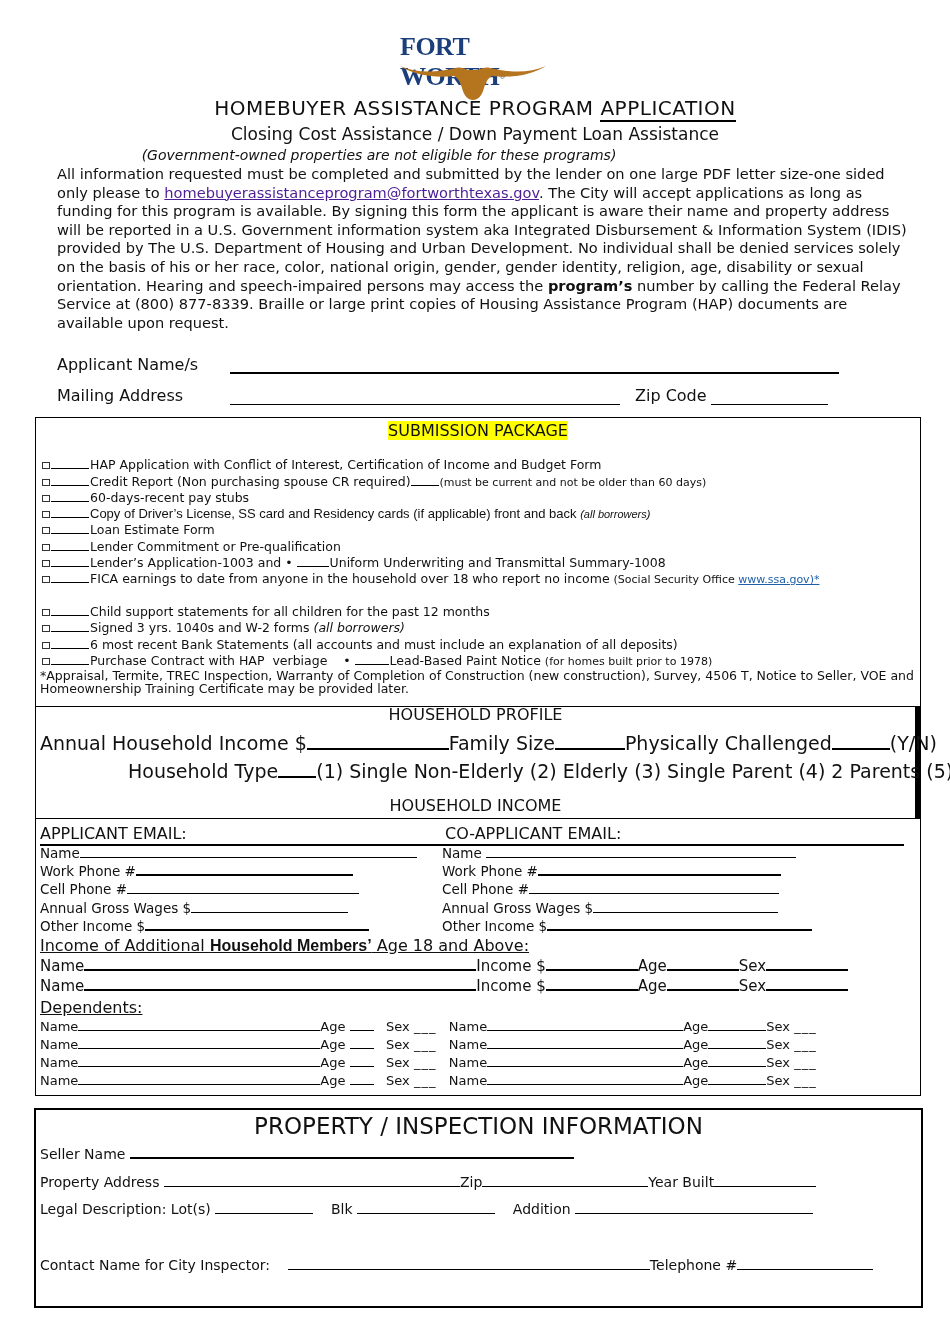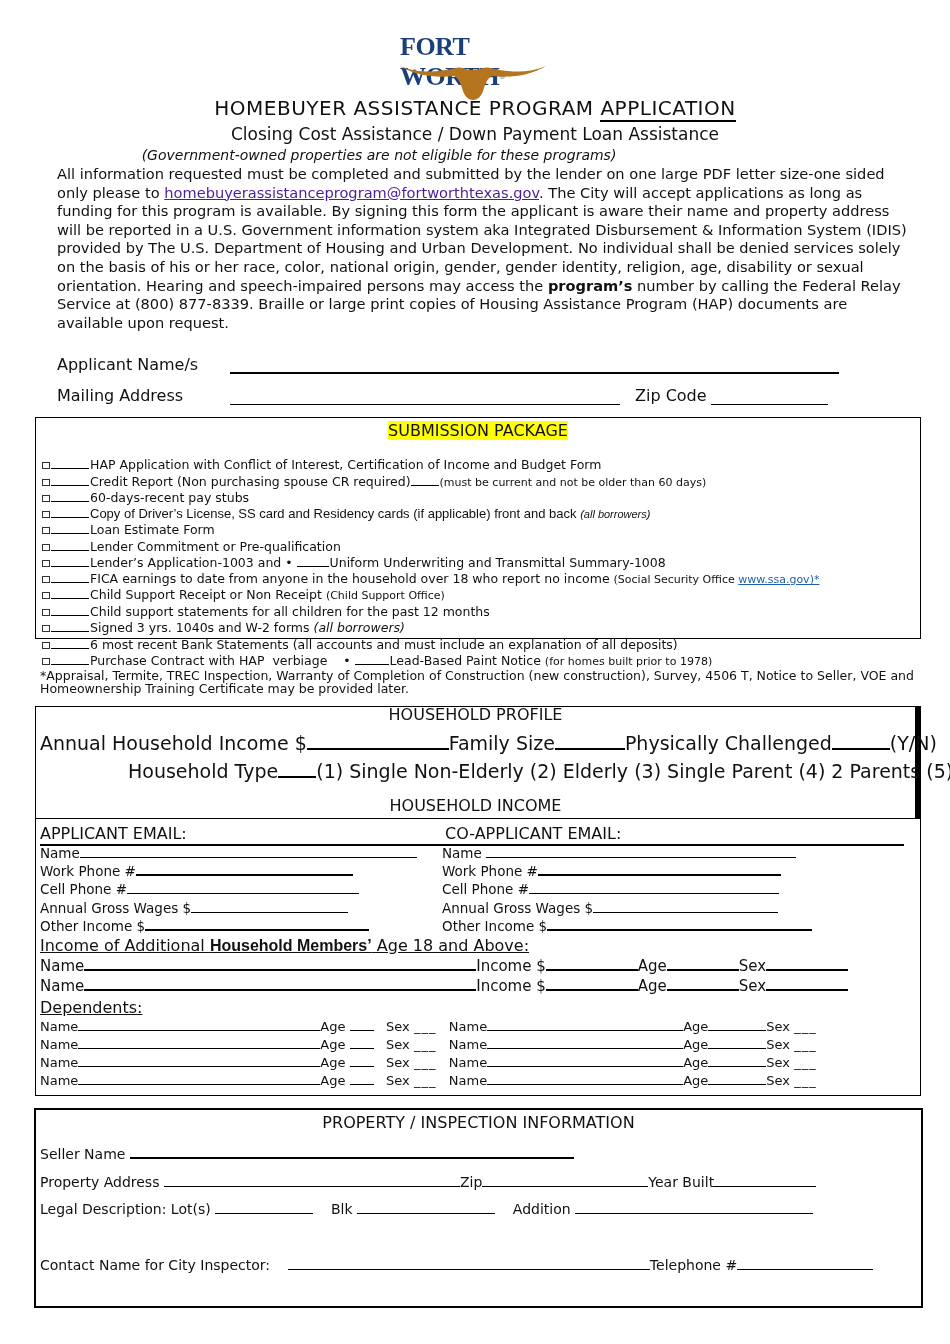--- a/index.html
+++ b/index.html
@@ -57,32 +57,31 @@
 
 <div class="abs intro"><span>All information requested must be completed and submitted by the lender on one large PDF letter size-one sided only please to </span><a>homebuyerassistanceprogram@fortworthtexas.gov</a><span>. The City will accept applications as long as funding for this program is available. By signing this form the applicant is aware their name and property address will be reported in a U.S. Government information system aka Integrated Disbursement &amp; Information System (IDIS) provided by The U.S. Department of Housing and Urban Development. No individual shall be denied services solely on the basis of his or her race, color, national origin, gender, gender identity, religion, age, disability or sexual orientation. Hearing and speech-impaired persons may access the </span><b>program’s</b><span> number by calling the Federal Relay Service at (800) 877-8339. Braille or large print copies of Housing Assistance Program (HAP) documents are available upon request.</span></div>
 
 <div class="abs field-lbl" style="left:57px; top:355px;">Applicant Name/s</div>
 <div class="abs" style="left:230px; top:372px; width:609px; border-bottom:2px solid #000;"></div>
 <div class="abs field-lbl" style="left:57px; top:386px;">Mailing Address</div>
 <div class="abs" style="left:230px; top:404px; width:390px; border-bottom:1px solid #000;"></div>
 <div class="abs field-lbl" style="left:635px; top:386px;">Zip Code</div>
 <div class="abs" style="left:711px; top:404px; width:117px; border-bottom:1px solid #000;"></div>
 
-<div class="box" style="left:35px; top:417px; width:886px; height:222px;">
+<div class="box" style="left:35px; top:417px; width:886px; height:290px;">
   <div class="sub-title" style="top:3px;"><span class="hl">SUBMISSION PACKAGE</span></div>
 
   <div class="chk" style="top:39px;"><span class="bx"></span><span class="ul"></span><span>HAP Application with Conflict of Interest, Certification of Income and Budget Form</span></div>
   <div class="chk" style="top:56px;"><span class="bx"></span><span class="ul"></span><span>Credit Report (Non purchasing spouse CR  required)</span><span class="ul" style="width:28px;"></span><span class="small">(must be current and not be older than 60 days)</span></div>
   <div class="chk" style="top:72px;"><span class="bx"></span><span class="ul"></span><span>60-days-recent pay stubs</span></div>
   <div class="chk" style="top:88px; font-family:'Liberation Sans', sans-serif; font-size:13px;"><span class="bx"></span><span class="ul"></span><span>Copy of Driver’s License, SS card and Residency cards (if applicable) front and back </span><i class="small">(all borrowers)</i></div>
   <div class="chk" style="top:104px;"><span class="bx"></span><span class="ul"></span><span>Loan Estimate Form</span></div>
   <div class="chk" style="top:121px;"><span class="bx"></span><span class="ul"></span><span>Lender Commitment or Pre-qualification</span></div>
   <div class="chk" style="top:137px;"><span class="bx"></span><span class="ul"></span><span>Lender’s Application-1003 and •</span> <span class="ul" style="width:32px;"></span><span>Uniform Underwriting and Transmittal Summary-1008</span></div>
   <div class="chk" style="top:153px;"><span class="bx"></span><span class="ul"></span><span>FICA earnings to date from anyone in the household over 18 who report no income </span><span class="small">(Social Security Office </span><span class="small link">www.ssa.gov)*</span></div>
-  <div class="chk" style="top:169px;"><span class="bx"></span><span class="ul"></span><span>Child Support Receipt or Non Receipt </span><span class="small">(Child Support Office)</span></div>
   <div class="chk" style="top:186px;"><span class="bx"></span><span class="ul"></span><span>Child support statements for all children for the past 12 months</span></div>
   <div class="chk" style="top:202px;"><span class="bx"></span><span class="ul"></span><span>Signed 3 yrs. 1040s and W-2 forms </span><i>(all borrowers)</i></div>
   <div class="chk" style="top:219px;"><span class="bx"></span><span class="ul"></span><span>6 most recent Bank Statements (all accounts and must include an explanation of all deposits)</span></div>
   <div class="chk" style="top:235px;"><span class="bx"></span><span class="ul"></span><span style="white-space:pre;">Purchase Contract with HAP  verbiage    •</span> <span class="ul" style="width:34px;"></span><span>Lead-Based Paint Notice </span><span class="small">(for homes built prior to 1978)</span></div>
   <div class="abs" style="left:4px; top:251px; width:880px; white-space:normal; font-size:12.5px; line-height:13px;">*Appraisal, Termite, TREC Inspection, Warranty of Completion of Construction (new construction), Survey, 4506 T, Notice to Seller, VOE and Homeownership Training Certificate may be provided later.</div>
 </div>
 
 <div class="box" style="left:35px; top:706px; width:886px; height:113px; border-right:6px solid #000;">
   <div class="sub-title" style="top:-2px;">HOUSEHOLD PROFILE</div>
   <div class="abs hh-row" style="left:4px; top:25px;">
@@ -120,21 +119,21 @@
 
   <div class="abs" style="left:4px; top:180px; font-size:16px; text-decoration:underline;">Dependents:</div>
 
   <div class="abs dep" style="left:4px; top:201px;"><span>Name</span><span class="ln" style="width:242px;"></span><span>Age</span> <span class="ln" style="width:24px;"></span>&nbsp;&nbsp;&nbsp;<span>Sex</span> <span style="letter-spacing:1px;">___</span>&nbsp;&nbsp;&nbsp;<span>Name</span><span class="ln" style="width:196px;"></span><span>Age</span><span class="ln" style="width:58px;"></span><span>Sex</span> <span style="letter-spacing:1px;">___</span></div>
   <div class="abs dep" style="left:4px; top:219px;"><span>Name</span><span class="ln" style="width:242px;"></span><span>Age</span> <span class="ln" style="width:24px;"></span>&nbsp;&nbsp;&nbsp;<span>Sex</span> <span style="letter-spacing:1px;">___</span>&nbsp;&nbsp;&nbsp;<span>Name</span><span class="ln" style="width:196px;"></span><span>Age</span><span class="ln" style="width:58px;"></span><span>Sex</span> <span style="letter-spacing:1px;">___</span></div>
   <div class="abs dep" style="left:4px; top:237px;"><span>Name</span><span class="ln" style="width:242px;"></span><span>Age</span> <span class="ln" style="width:24px;"></span>&nbsp;&nbsp;&nbsp;<span>Sex</span> <span style="letter-spacing:1px;">___</span>&nbsp;&nbsp;&nbsp;<span>Name</span><span class="ln" style="width:196px;"></span><span>Age</span><span class="ln" style="width:58px;"></span><span>Sex</span> <span style="letter-spacing:1px;">___</span></div>
   <div class="abs dep" style="left:4px; top:255px;"><span>Name</span><span class="ln" style="width:242px;"></span><span>Age</span> <span class="ln" style="width:24px;"></span>&nbsp;&nbsp;&nbsp;<span>Sex</span> <span style="letter-spacing:1px;">___</span>&nbsp;&nbsp;&nbsp;<span>Name</span><span class="ln" style="width:196px;"></span><span>Age</span><span class="ln" style="width:58px;"></span><span>Sex</span> <span style="letter-spacing:1px;">___</span></div>
 </div>
 
 <div class="box" style="left:34px; top:1108px; width:889px; height:200px; border-width:2px;">
-  <div class="sub-title" style="top:3px; font-size:16px;">PROPERTY / INSPECTION INFORMATION</div>
+  <div class="sub-title" style="top:3px; font-size:23px;">PROPERTY / INSPECTION INFORMATION</div>
 
   <div class="abs prop" style="left:4px; top:36px;"><span>Seller Name</span> <span class="ln2" style="width:444px;"></span></div>
 
   <div class="abs prop" style="left:4px; top:64px;"><span>Property Address</span> <span class="ln" style="width:296px;"></span><span>Zip</span><span class="ln" style="width:166px;"></span><span>Year Built</span><span class="ln" style="width:102px;"></span></div>
 
   <div class="abs prop" style="left:4px; top:91px;"><span>Legal Description:  Lot(s)</span> <span class="ln" style="width:98px;"></span>&nbsp;&nbsp;&nbsp;&nbsp;<span>Blk</span> <span class="ln" style="width:138px;"></span>&nbsp;&nbsp;&nbsp;&nbsp;<span>Addition</span> <span class="ln" style="width:238px;"></span></div>
 
 
   <div class="abs prop" style="left:4px; top:147px;"><span>Contact Name for City Inspector:</span>&nbsp;&nbsp;&nbsp;&nbsp;<span class="ln" style="width:362px;"></span><span>Telephone #</span><span class="ln" style="width:136px;"></span></div>
 </div>

